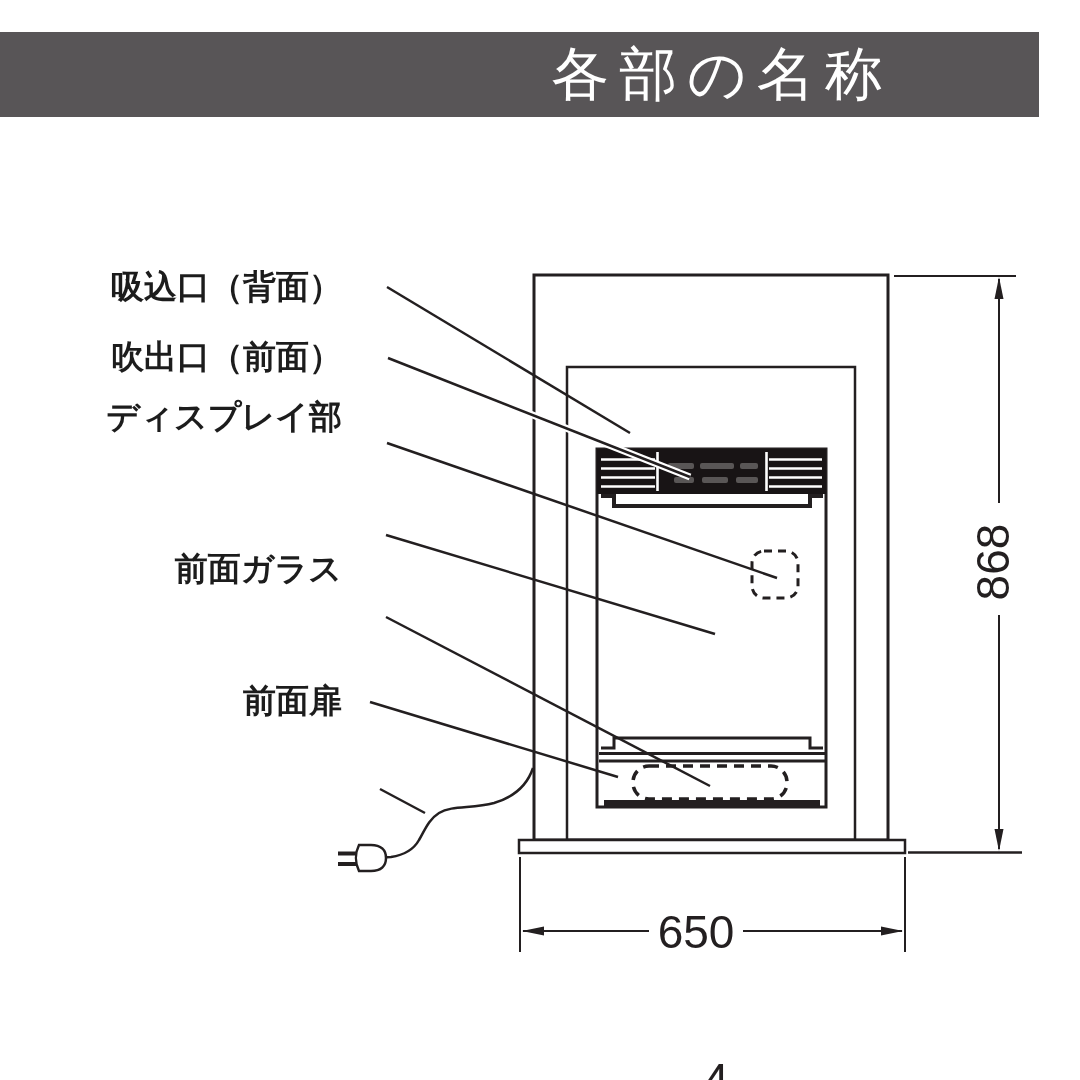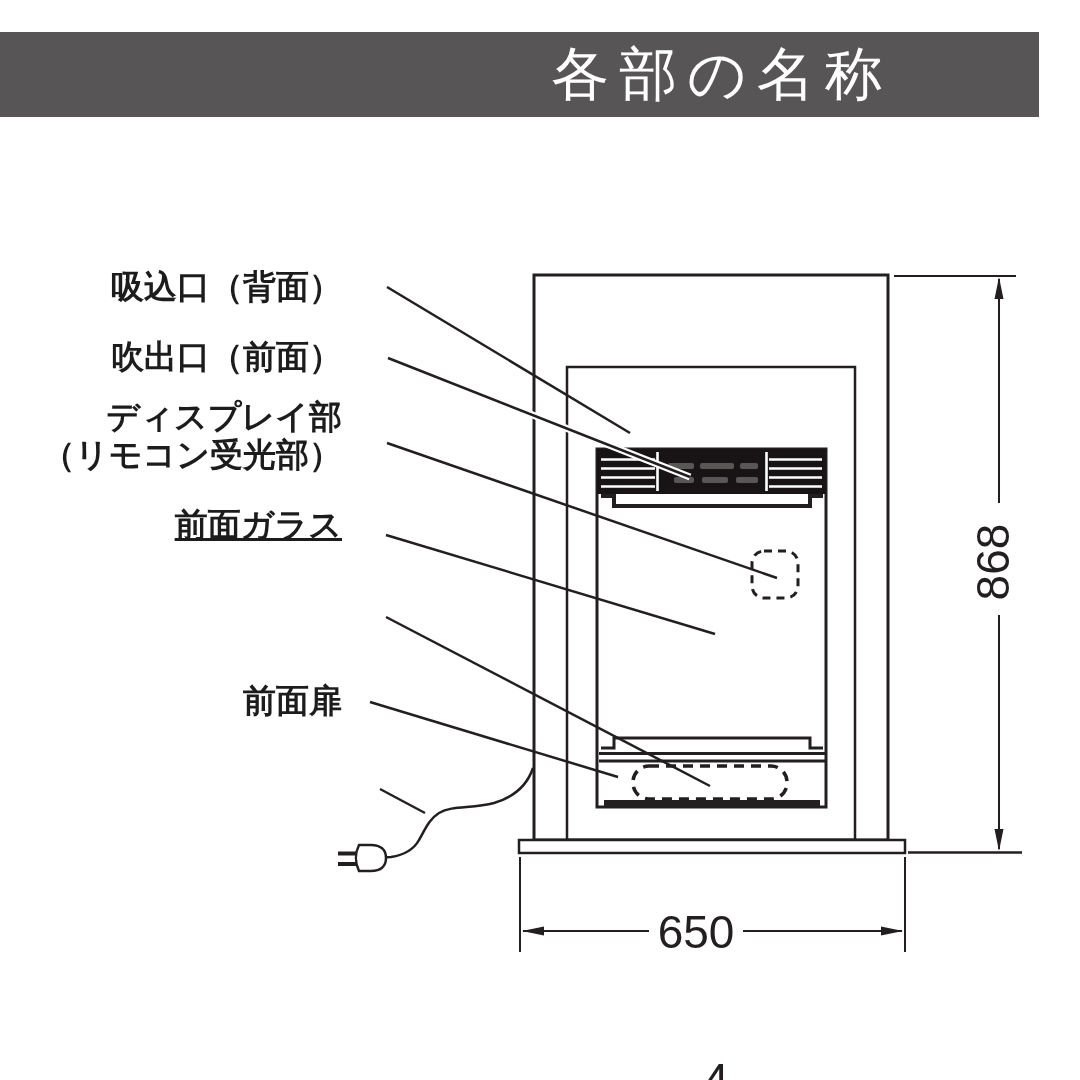--- a/index.html
+++ b/index.html
@@ -35,23 +35,22 @@
 <div id="page">
 
   <div class="header-bar">
     <span class="header-title">各部の名称</span>
   </div>
 
   <div class="part-label" style="top:269px;">吸込口（背面）</div>
   <div class="part-label" style="top:339px;">吹出口（前面）</div>
   <div class="part-label two-line" style="top:398px;">
     <div>ディスプレイ部</div>
-    <div>（リモコン受光部）</div>
   </div>
-  <div class="part-label" style="top:507px;text-decoration:underline;">前面ガラス</div>
+  <div class="part-label" style="top:551px;">前面ガラス</div>
   <div class="part-label" style="top:683px;">前面扉</div>
 
   <svg width="1080" height="1080" viewBox="0 0 1080 1080" style="position:absolute;left:0;top:0;">
 
     <g stroke="#231f20" fill="none">
       <rect x="534" y="275" width="354" height="565" stroke-width="3"></rect>
       <rect x="567" y="367" width="288" height="473" stroke-width="2.5"></rect>
 
       <rect x="597" y="449" width="229" height="358" stroke-width="3"></rect>
     </g>

